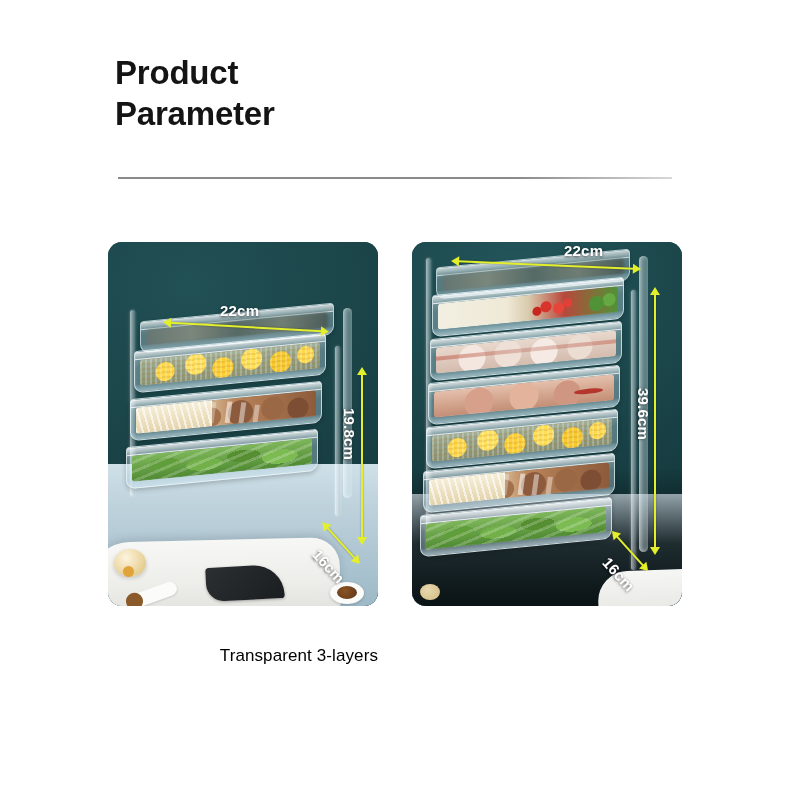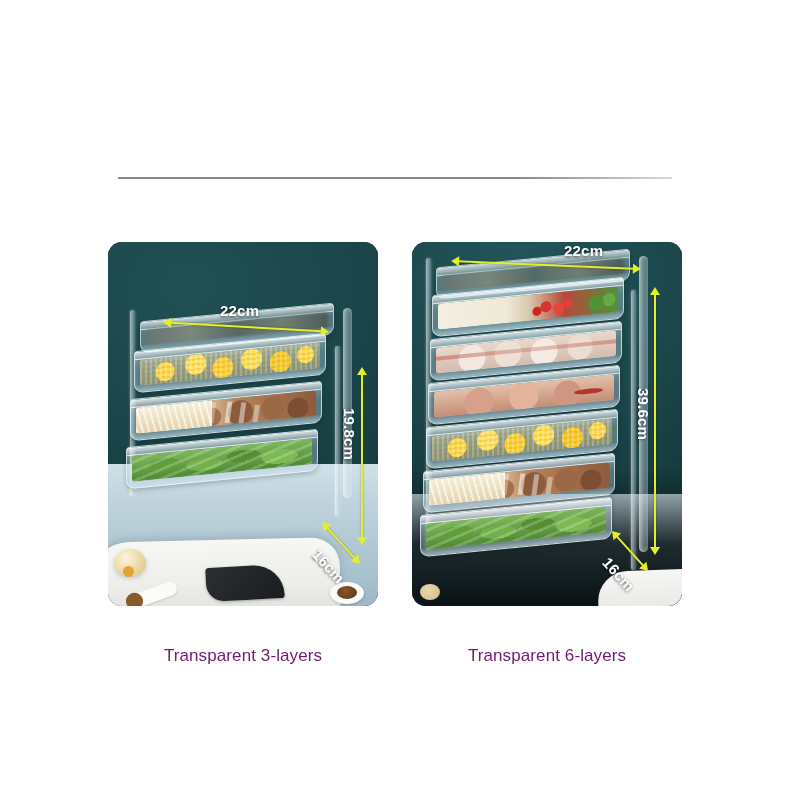--- a/index.html
+++ b/index.html
@@ -282,31 +282,33 @@
     border-left:5px solid transparent;border-right:5px solid transparent;
   }
   .arrow-v:before{top:-7px;border-bottom:8px solid #e3ef2a;}
   .arrow-v:after{bottom:-7px;border-top:8px solid #e3ef2a;}
 
   .rot-v{transform:rotate(90deg);transform-origin:left top;}
   .rot-d{transform:rotate(48deg);transform-origin:left top;}
 
   
   .caption{
-    position:absolute;top:646px;width:270px;text-align:center;
-    font-size:17px;color:#701a75;letter-spacing:.1px;
+    position:absolute;top:646px;width:270px;text-align:right;
+    font-size:17px;color:#000000;letter-spacing:.1px;
   }
   .caption.left{left:108px;}
   .caption.right{left:412px;}
 </style>
 </head>
 <body>
 
 <div class="page">
 
+  <div class="title">Product
+Parameter</div>
   <div class="divider"></div>
 
   <div class="panels">
 
     <div class="panel left">
       <div class="scene">
         <div class="wall"></div>
         <div class="counter-edge l"></div>
         <div class="counter l"></div>
 
@@ -428,15 +430,14 @@
         <div class="dim-label rot-v" style="left:240px;top:146px;">39.6cm</div>
 
         <div class="arrow-h" style="left:198px;top:308px;width:40px;transform:rotate(48deg);"></div>
         <div class="dim-label rot-d" style="left:200px;top:312px;">16cm</div>
       </div>
     </div>
 
   </div>
 
   <div class="caption left">Transparent 3-layers</div>
-  <div class="caption right">Transparent 6-layers</div>
 
 </div>
 
 </body></html>

